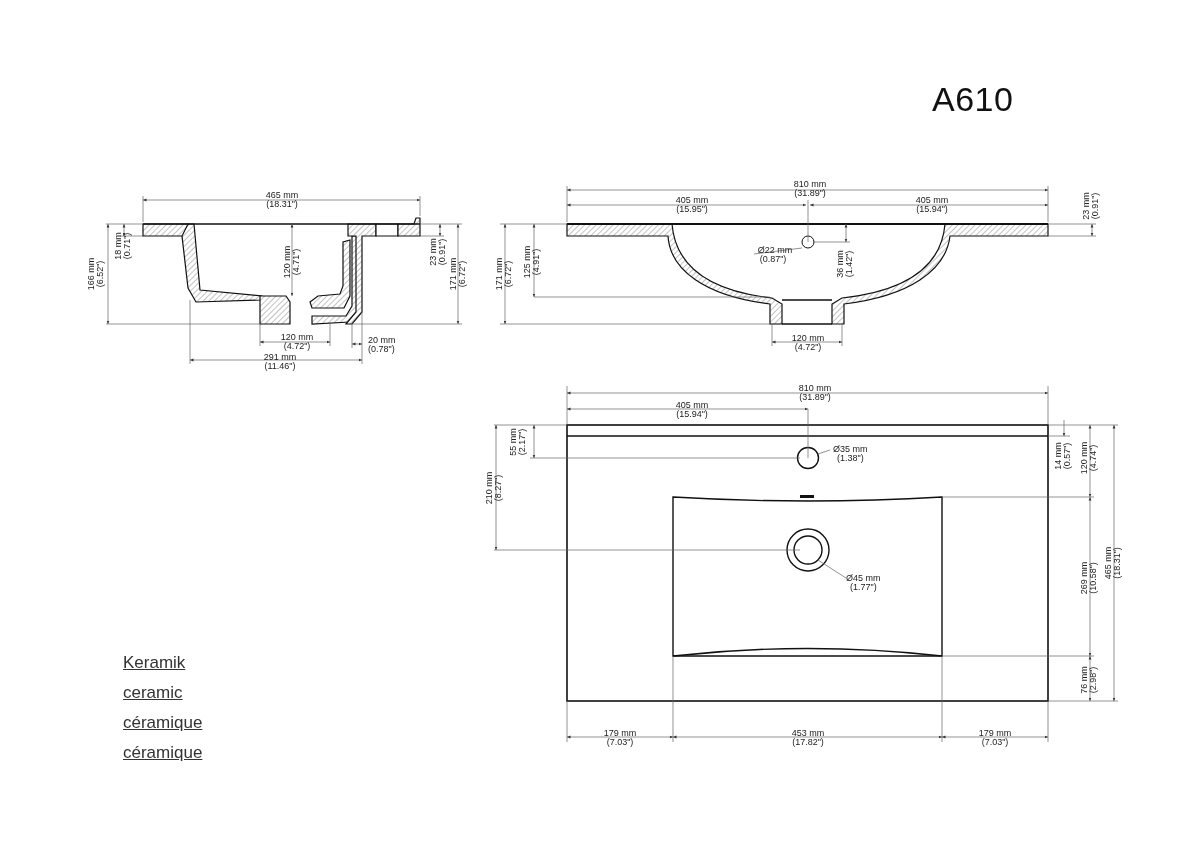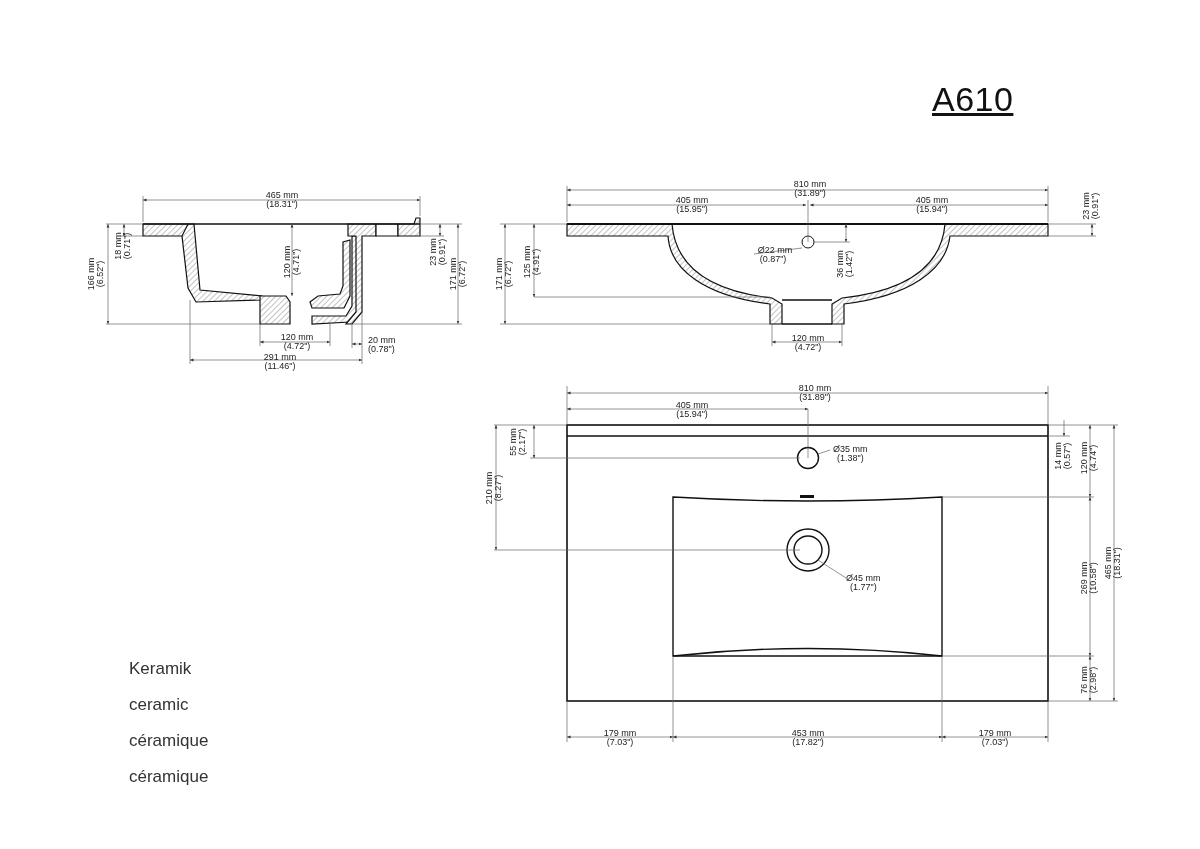--- a/index.html
+++ b/index.html
@@ -1,19 +1,19 @@
 <!DOCTYPE html>
 <html><head>
   <meta charset="utf-8">
   <style>
     html, body { margin: 0; padding: 0; background: #ffffff; }
     body { width: 1200px; height: 849px; position: relative; overflow: hidden; font-family: "Liberation Sans", sans-serif; }
-    .model-title { position: absolute; left: 932px; top: 80px; font-size: 34px; color: #111; letter-spacing: 0.5px; text-decoration: underline; }
+    .model-title { position: absolute; left: 932px; top: 80px; font-size: 34px; color: #111; letter-spacing: 0.5px; }
     .material-list { position: absolute; left: 117px; top: 645px; font-size: 17px; line-height: 24px; color: #333; }
-    .material-list div { margin: 12px; }
+    .material-list div { margin: 6px; text-decoration: underline; }
     svg.drawing { position: absolute; left: 0; top: 0; }
     .dim { font-family: "Liberation Sans", sans-serif; font-size: 9px; fill: #222; }
     .outline { stroke: #111; stroke-width: 1.4; fill: none; }
     .thin { stroke: #666; stroke-width: 0.7; fill: none; }
     .hatch { fill: url(#hatch); stroke: #111; stroke-width: 1.2; }
   </style>
 </head>
 <body>
 
 <div class="model-title">A610</div>

